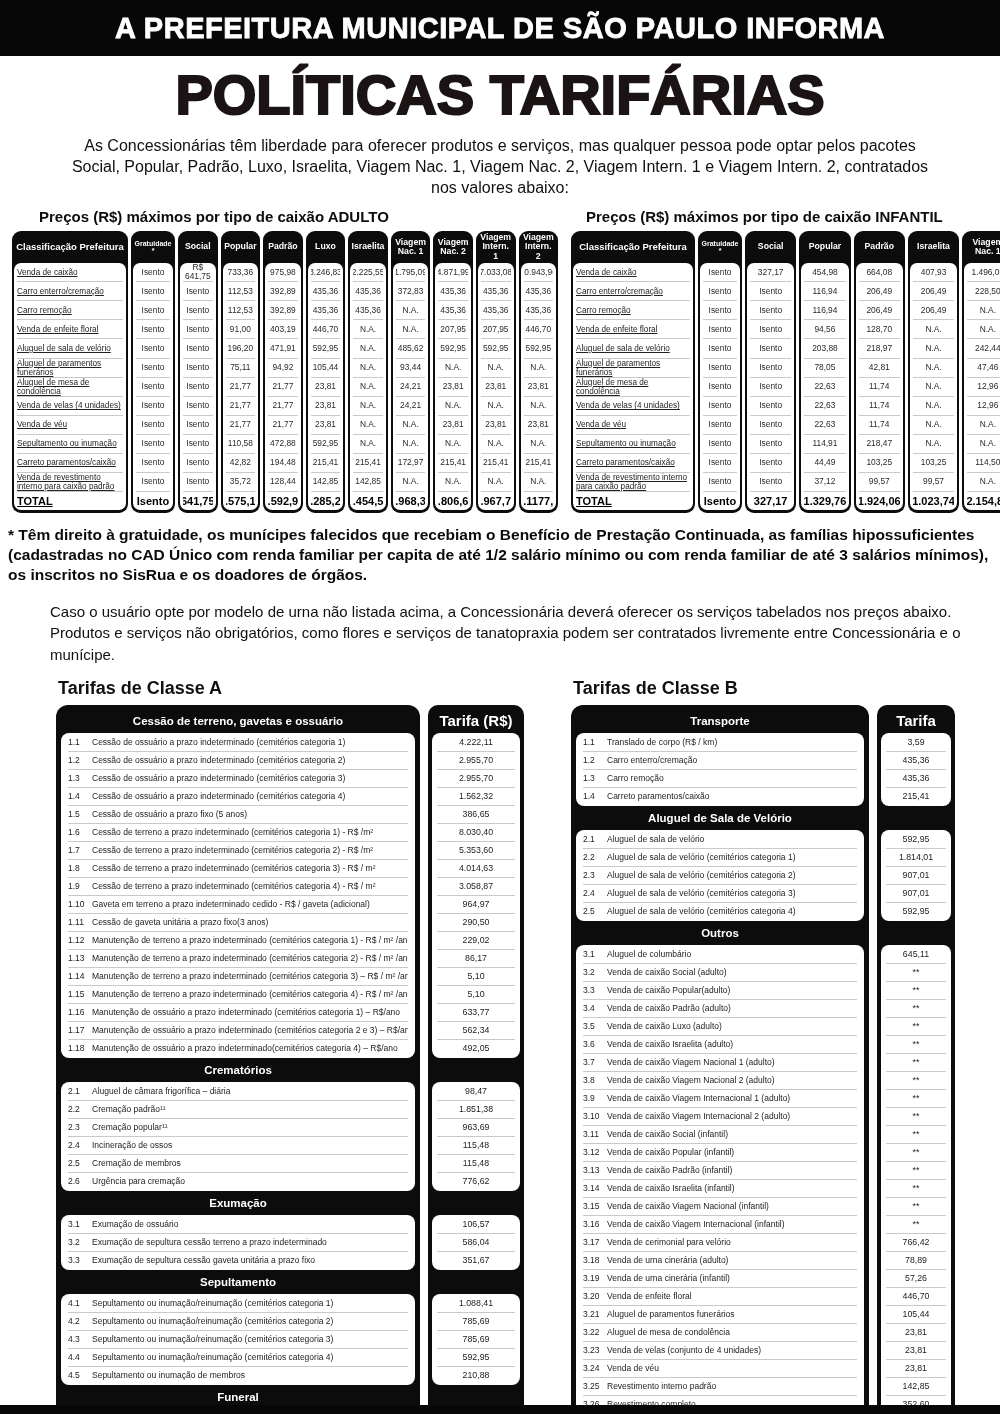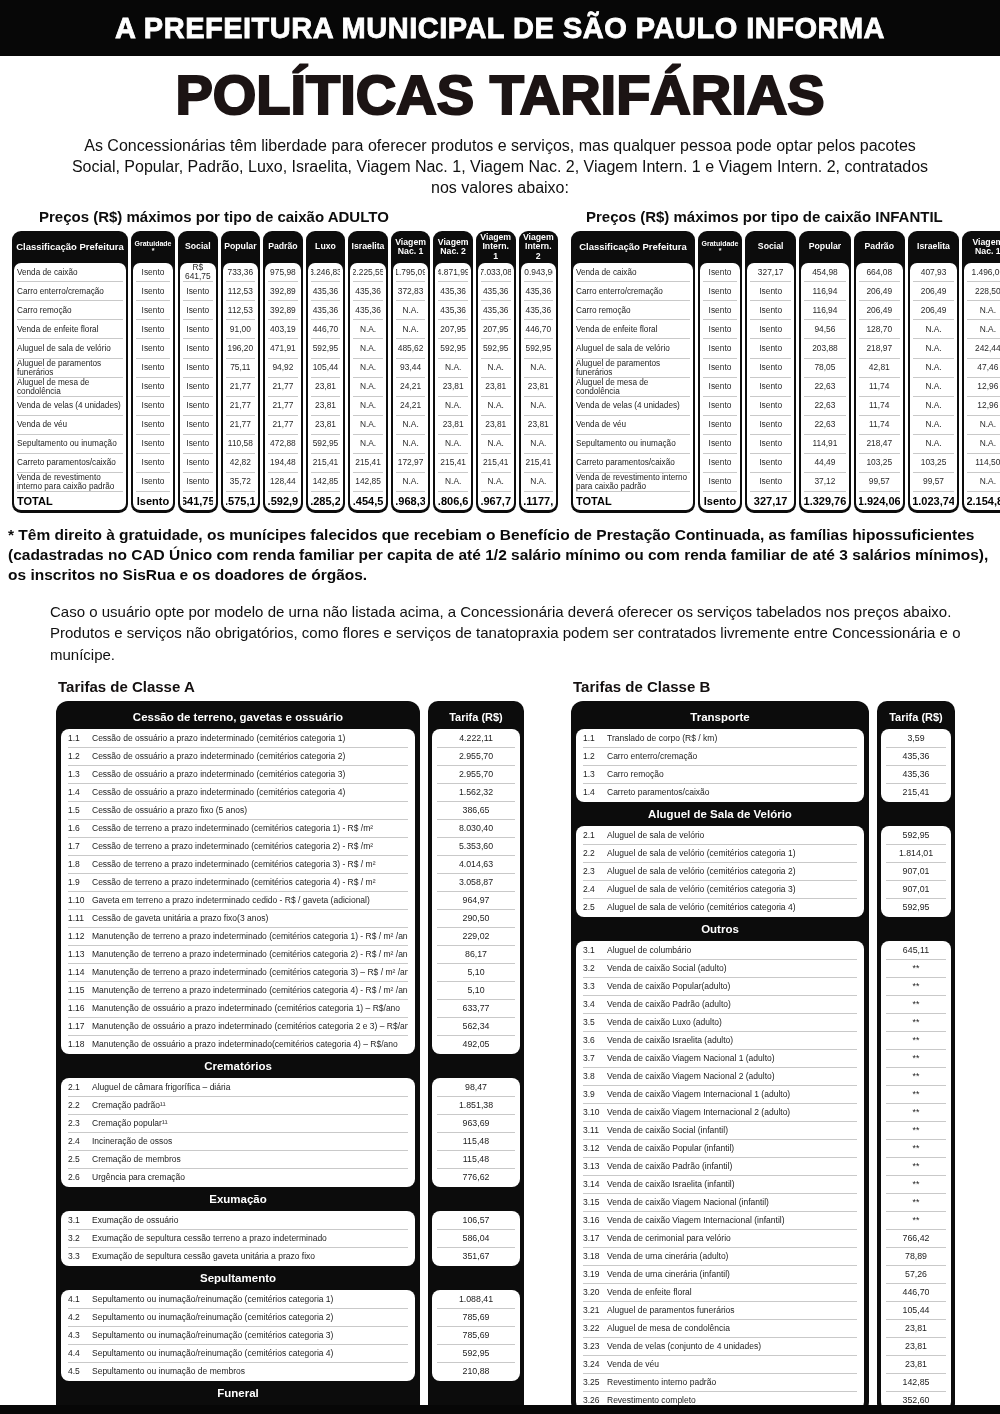--- a/index.html
+++ b/index.html
@@ -22,36 +22,36 @@
   .infant .pill-col.c-label{flex:0 0 120px;}
   .pill-col.c-grat{flex:0 0 40px;}
   .pill-head{color:#fff;font-weight:bold;font-size:8.7px;line-height:1.08;text-align:center;
              height:30px;display:flex;align-items:center;justify-content:center;padding:1px 1px;}
   .c-label .pill-head{font-size:9.5px;white-space:nowrap;overflow:hidden;}
   .c-grat .pill-head{font-size:7px;}
   .pill-body{background:#fff;border-radius:7px;flex:1;display:flex;flex-direction:column;padding:0 3px;min-width:0;}
   .pill-cell{flex:1;display:flex;align-items:center;justify-content:center;text-align:center;
              font-size:8.4px;line-height:1.1;color:#2a2a2a;border-bottom:1px solid #c9c9c9;overflow:hidden;}
   .pill-cell:last-child{border-bottom:none;}
-  .c-label .pill-cell{justify-content:flex-start;text-align:left;font-size:8.2px;color:#222;}
+  .c-label .pill-cell{justify-content:flex-start;text-align:left;font-size:8.2px;color:#222;text-decoration:underline;}
   .pill-cell.total-cell{font-weight:bold;font-size:11px;color:#000;}
   .footnote{margin:12px 8px 0;font-size:15.5px;font-weight:bold;line-height:1.28;color:#0b0b0b;}
   .notes{margin:16px 0 0 50px;font-size:15px;line-height:1.45;color:#101010;}
   .class-row{display:flex;padding:2px 45px 0 56px;gap:47px;margin-top:6px;align-items:flex-start;}
   .class-col-a{width:468px;flex:none;}
   .class-col-b{flex:1;}
-  .class-heading{font-size:15px;font-weight:bold;margin:4px 0 6px 2px;}
+  .class-heading{font-size:18px;font-weight:bold;margin:4px 0 6px 2px;}
   .class-table{display:flex;gap:8px;align-items:flex-start;}
   .class-left{background:#0c0c0c;border-radius:12px;padding:4px 5px;flex:1;min-width:0;}
   .class-right{background:#0c0c0c;border-radius:10px;padding:4px 4px;flex:none;}
   .class-col-a .class-right{width:88px;}
   .class-col-b .class-right{width:70px;}
   .sec-hdr{color:#fff;font-weight:bold;font-size:11.5px;text-align:center;height:20px;line-height:20px;margin:2px 0;
            white-space:nowrap;overflow:hidden;}
-  .tarifa-head{color:#fff;font-weight:bold;font-size:11px;text-align:center;height:20px;line-height:20px;margin:2px 0;}
+  .tarifa-head{color:#fff;font-weight:bold;font-size:15px;text-align:center;height:20px;line-height:20px;margin:2px 0;}
   .sec-spacer{height:20px;margin:2px 0;}
   .sec-panel,.val-panel{background:#fff;border-radius:8px;padding:1px 0;}
   .item-row{display:flex;height:17px;align-items:center;margin:0 7px;border-bottom:1px solid #c9c9c9;
             font-size:8.5px;color:#1c1c1c;}
   .sec-panel .item-row:last-child{border-bottom:none;}
   .item-num{width:24px;flex:none;}
   .item-label{flex:1;white-space:nowrap;overflow:hidden;}
   .val-cell{height:17px;display:flex;align-items:center;justify-content:center;margin:0 5px;
             border-bottom:1px solid #c9c9c9;font-size:8.8px;color:#1c1c1c;}
   .val-panel .val-cell:last-child{border-bottom:none;}

